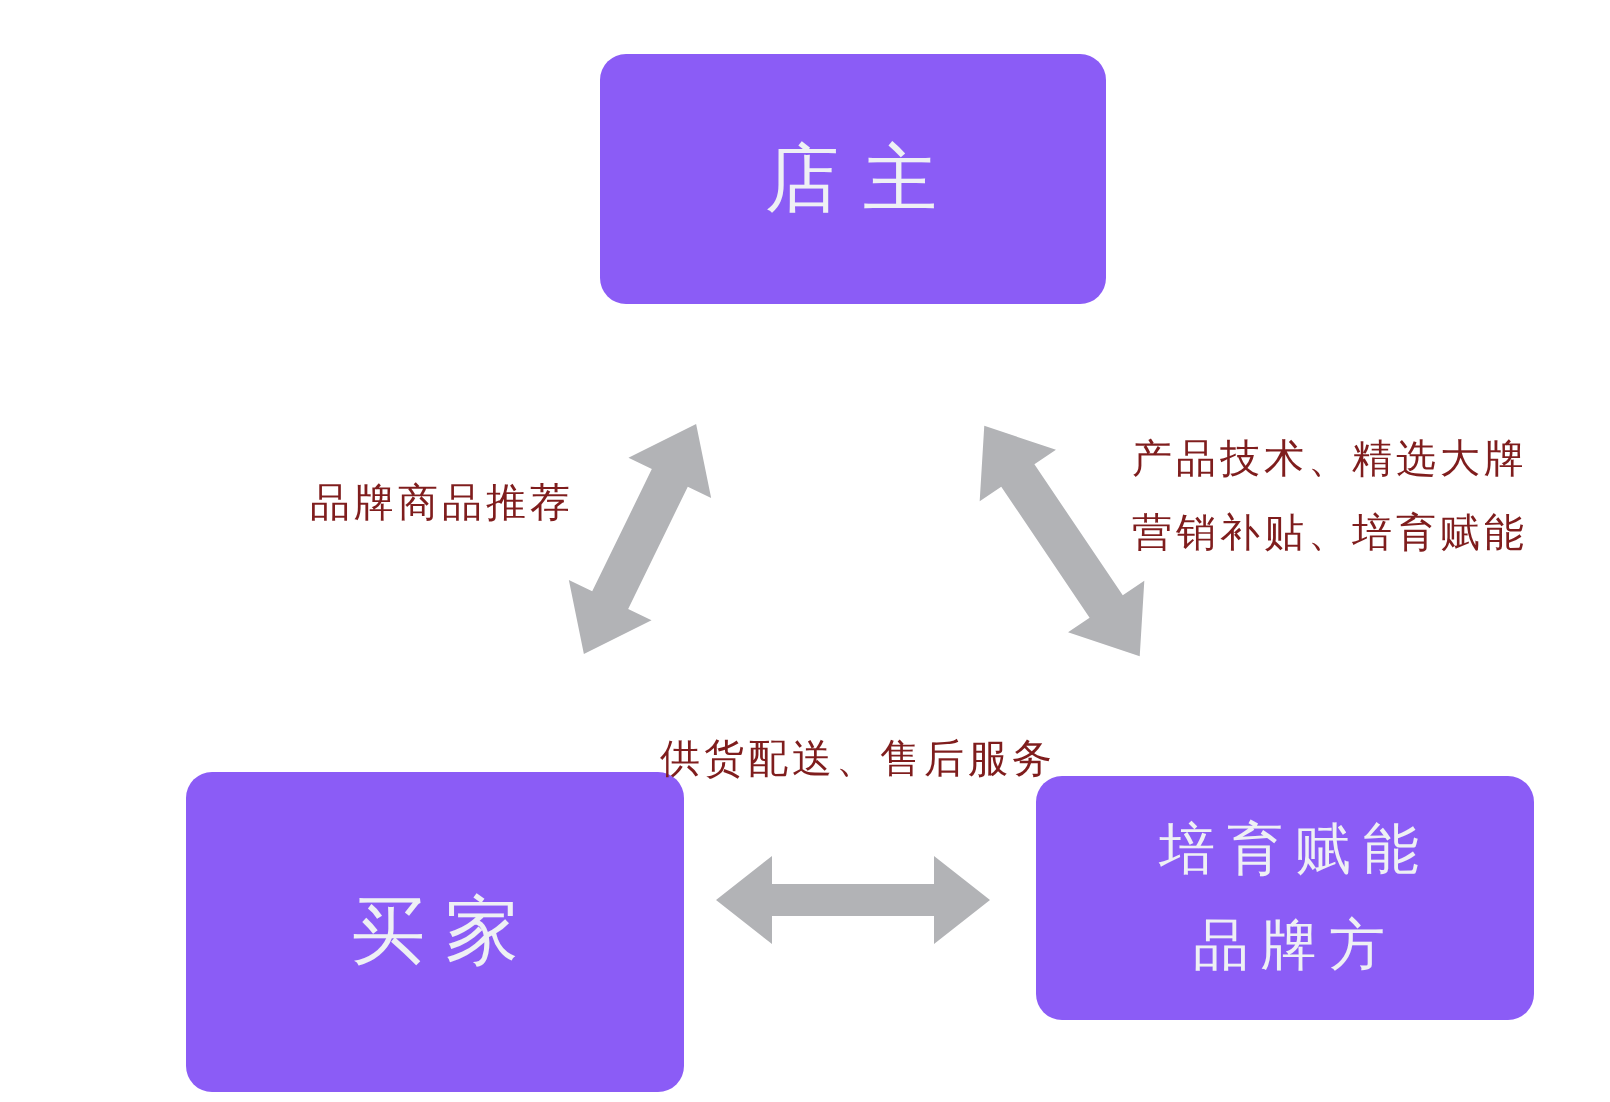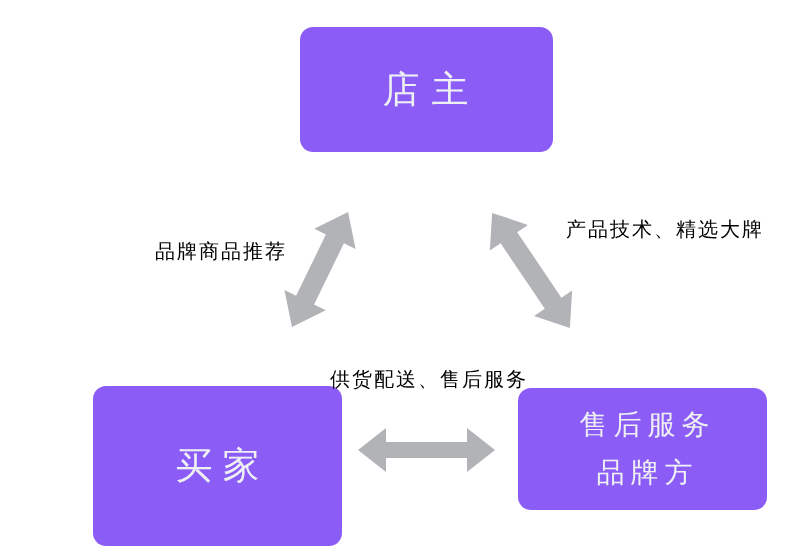--- a/index.html
+++ b/index.html
@@ -42,21 +42,21 @@
   .node-brand {
     left: 518px; top: 388px;
     width: 249px; height: 122px;
     font-size: 28px;
     letter-spacing: 6px;
     line-height: 48px;
   }
   .node .node-label { text-indent: 10px; } 
   .edge-label {
     position: absolute;
-    color: #000000;
+    color: #7f1d1d;
     font-size: 20px;
     letter-spacing: 2px;
     white-space: nowrap;
   }
   .label-owner-buyer { left: 155px; top: 238px; }
   .label-owner-brand { left: 566px; top: 211px; line-height: 37px; }
   .label-buyer-brand { left: 330px; top: 366px; }
 </style>
 </head>
 <body>
@@ -74,29 +74,30 @@
 
   <div class="node node-owner">
     <span class="node-label">店主</span>
   </div>
 
   <div class="node node-buyer">
     <span class="node-label">买家</span>
   </div>
 
   <div class="node node-brand">
-    <span class="node-label">售后服务</span>
+    <span class="node-label">培育赋能</span>
     <span class="node-label">品牌方</span>
   </div>
 
   <div class="edge-label label-owner-buyer">
     <span>品牌商品推荐</span>
   </div>
 
   <div class="edge-label label-owner-brand">
     <div>产品技术、精选大牌</div>
+    <div>营销补贴、培育赋能</div>
   </div>
 
   <div class="edge-label label-buyer-brand">
     <span>供货配送、售后服务</span>
   </div>
 
 </div>
 
 </body></html>

